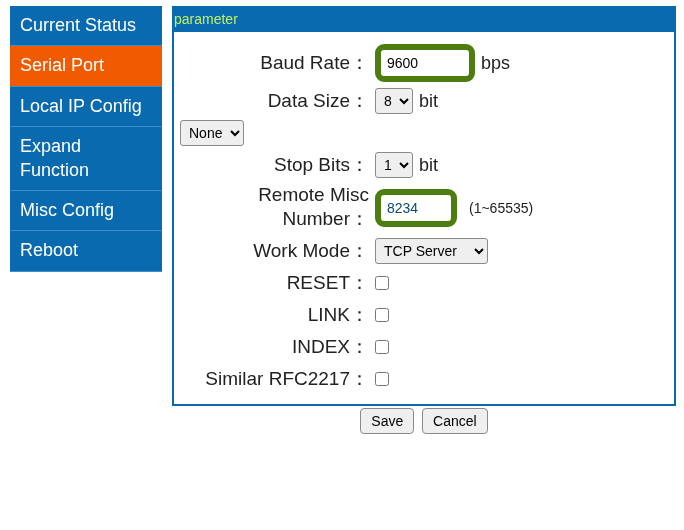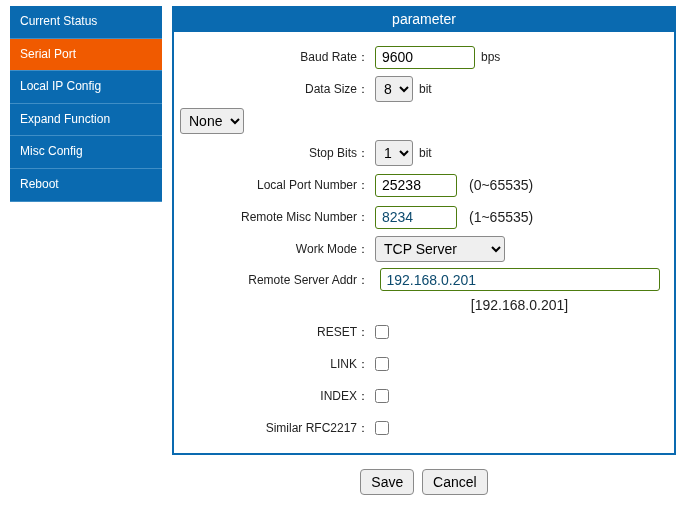--- a/index.html
+++ b/index.html
@@ -21,83 +21,83 @@
   }
   .sidebar {
     width: 152px;
     flex-shrink: 0;
   }
   .sidebar-item {
     background: #0a6ab0;
     color: #ffffff;
     border-bottom: 1px solid #3f8ec6;
     padding: 8px 10px;
-    font-size: 12px;
+    font-size: 18px;
     cursor: pointer;
     line-height: 1.3;
   }
   .sidebar-item.active {
     background: #f05a00;
   }
   .content {
     flex: 1;
     padding-left: 10px;
   }
   .panel {
     border: 2px solid #0a6ab0;
   }
   .panel-header {
     background: #0a6ab0;
-    color: #ffffff;
-    text-align: center;
+    color: #bef264;
+    text-align: left;
     font-size: 14px;
     padding: 2px 0 4px 0;
     line-height: 1.3;
   }
   .panel-body {
     padding: 6px 10px 6px 6px;
   }
   .form-row {
     display: flex;
     align-items: center;
     margin: 6px 0;
     min-height: 26px;
   }
   .form-label {
     flex: 0 0 195px;
     text-align: right;
     padding-right: 6px;
-    font-size: 12px;
+    font-size: 19px;
     color: #222;
   }
   .form-label::after {
     content: "：";
   }
   .form-field {
     display: flex;
     align-items: center;
     gap: 4px;
     flex: 1;
   }
   .form-unit {
-    font-size: 12px;
+    font-size: 18px;
     color: #222;
     padding-left: 2px;
   }
   .form-hint {
     font-size: 14px;
     color: #222;
     padding-left: 8px;
   }
   input[type="text"] {
-    border: 1px solid #4d7c0f;
-    border-radius: 3px;
+    border: 6px solid #4d7c0f;
+    border-radius: 9px;
     padding: 4px 6px;
     font-size: 14px;
-    height: 23px;
+    height: 38px;
     background: #fff;
   }
   input[type="text"].w-short {
     width: 100px;
   }
   input[type="text"].w-port {
     width: 82px;
   }
   input[type="text"].w-full {
     width: 280px;
@@ -119,21 +119,21 @@
     margin: 0;
   }
   .addr-wrap { display: flex; flex-direction: column; }
   .addr-extra {
     font-size: 14px;
     color: #222;
     margin-top: 2px;
   }
   .button-bar {
     text-align: center;
-    margin-top: 14px;
+    margin-top: 2px;
   }
   button.btn {
     border: 1px solid #8a8a8a;
     border-radius: 4px;
     background: #efefef;
     padding: 4px 10px;
     font-size: 14px;
     cursor: pointer;
     margin: 0 2px;
   }
@@ -179,50 +179,36 @@
         </div>
 
         <div class="form-row">
           <div class="form-label">Stop Bits</div>
           <div class="form-field">
             <select><option>1</option></select>
             <span class="form-unit">bit</span>
           </div>
         </div>
 
-        <div class="form-row">
-          <div class="form-label">Local Port Number</div>
-          <div class="form-field">
-            <input type="text" class="w-port" value="25238" style="">
-            <span class="form-hint">(0~65535)</span>
-          </div>
-        </div>
 
         <div class="form-row">
           <div class="form-label">Remote Misc Number</div>
           <div class="form-field">
             <input type="text" class="w-port" readonly="" value="8234" style="">
             <span class="form-hint">(1~65535)</span>
           </div>
         </div>
 
         <div class="form-row">
           <div class="form-label">Work Mode</div>
           <div class="form-field">
-            <select style="width:130px"><option>TCP Server</option></select>
-          </div>
-        </div>
-
-        <div class="form-row" style="align-items:flex-start">
-          <div class="form-label" style="padding-top:4px">Remote Server Addr</div>
-          <div class="form-field addr-wrap">
-            <input type="text" class="w-full" readonly="" value="192.168.0.201" style="">
-            <span class="addr-extra">[192.168.0.201]</span>
-          </div>
-        </div>
+            <select style="width:113px"><option>TCP Server</option></select>
+          </div>
+        </div>
+
 
         <div class="form-row">
           <div class="form-label">RESET</div>
           <div class="form-field">
               <input type="checkbox" style="">
             </div>
         </div>
 
         <div class="form-row">
           <div class="form-label">LINK</div>

